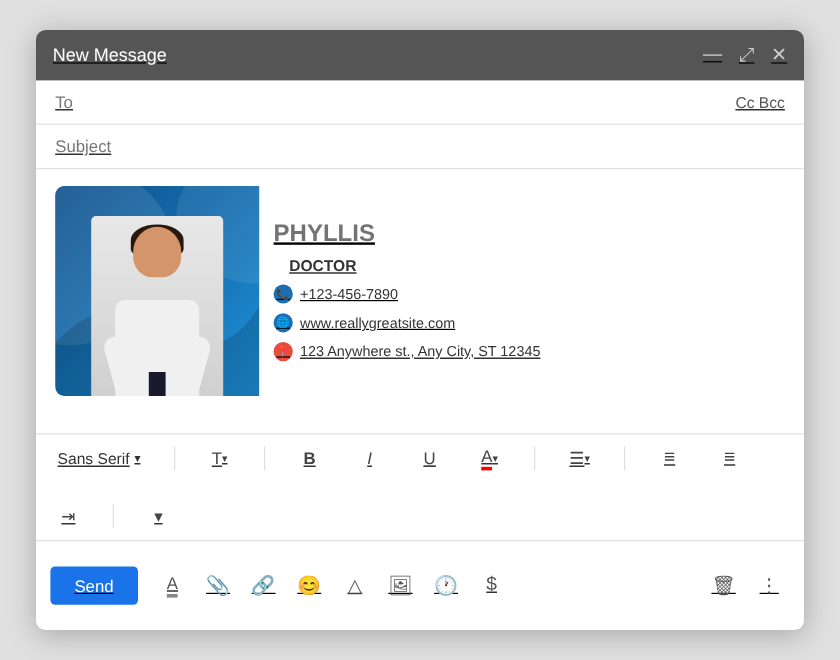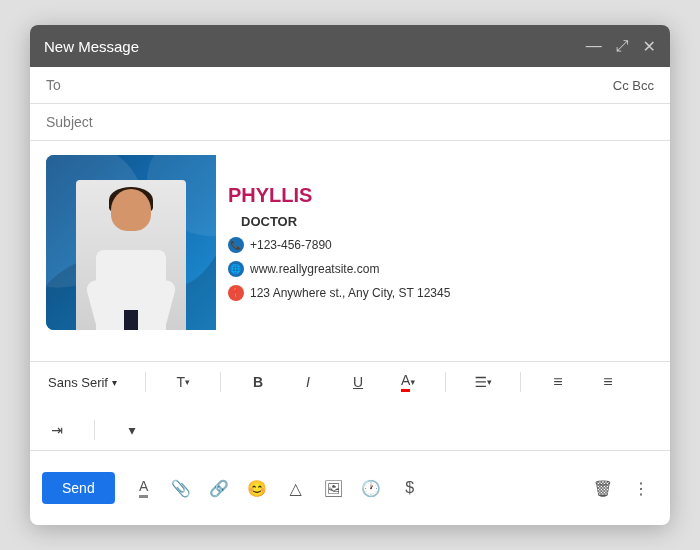--- a/index.html
+++ b/index.html
@@ -12,20 +12,21 @@
       height: 550px;
       font-family: Arial, sans-serif;
     }
 
     .window {
       width: 640px;
       background: #fff;
       border-radius: 8px;
       box-shadow: 0 4px 24px rgba(0,0,0,0.25);
       overflow: hidden;
+      text-decoration: underline;
     }
 
     .titlebar {
       background: #555;
       color: #fff;
       display: flex;
       align-items: center;
       justify-content: space-between;
       padding: 10px 14px;
       height: 42px;
@@ -196,21 +197,21 @@
       display: flex;
       flex-direction: column;
       justify-content: center;
       gap: 6px;
       flex: 1;
     }
 
     .sig-name {
       font-size: 20px;
       font-weight: 900;
-      color: #be185d;
+      color: #737373;
       line-height: 1.1;
       font-family: Arial, sans-serif;
     }
 
     .sig-title {
       font-size: 13px;
       font-weight: 700;
       color: #333;
       margin-top: 2px;
       padding-left: 13px;

